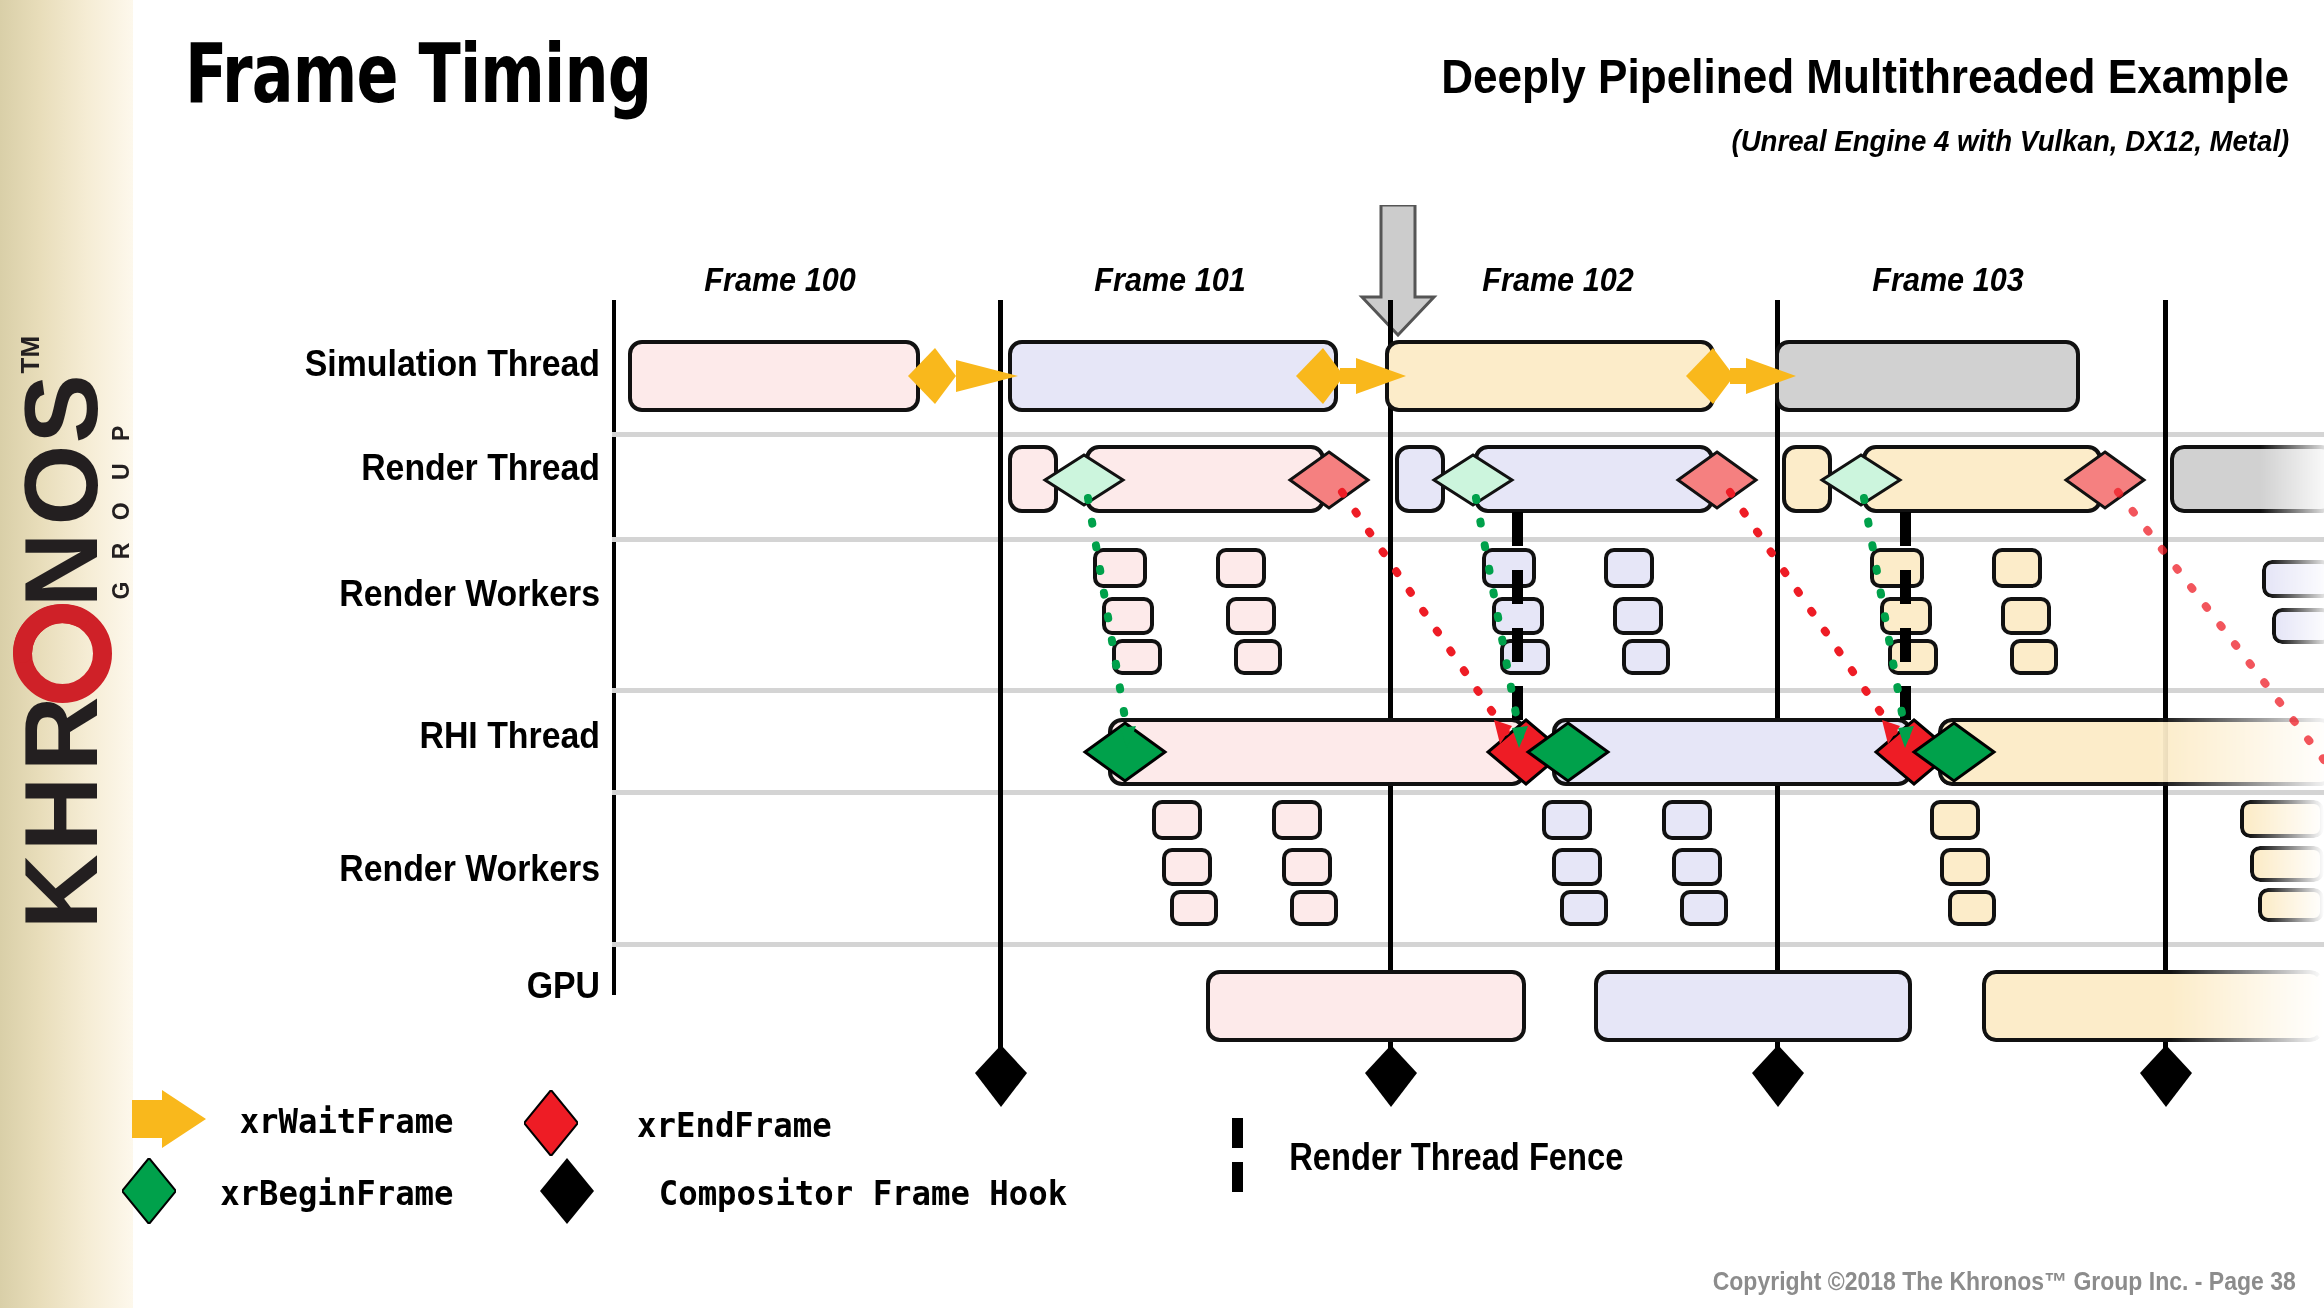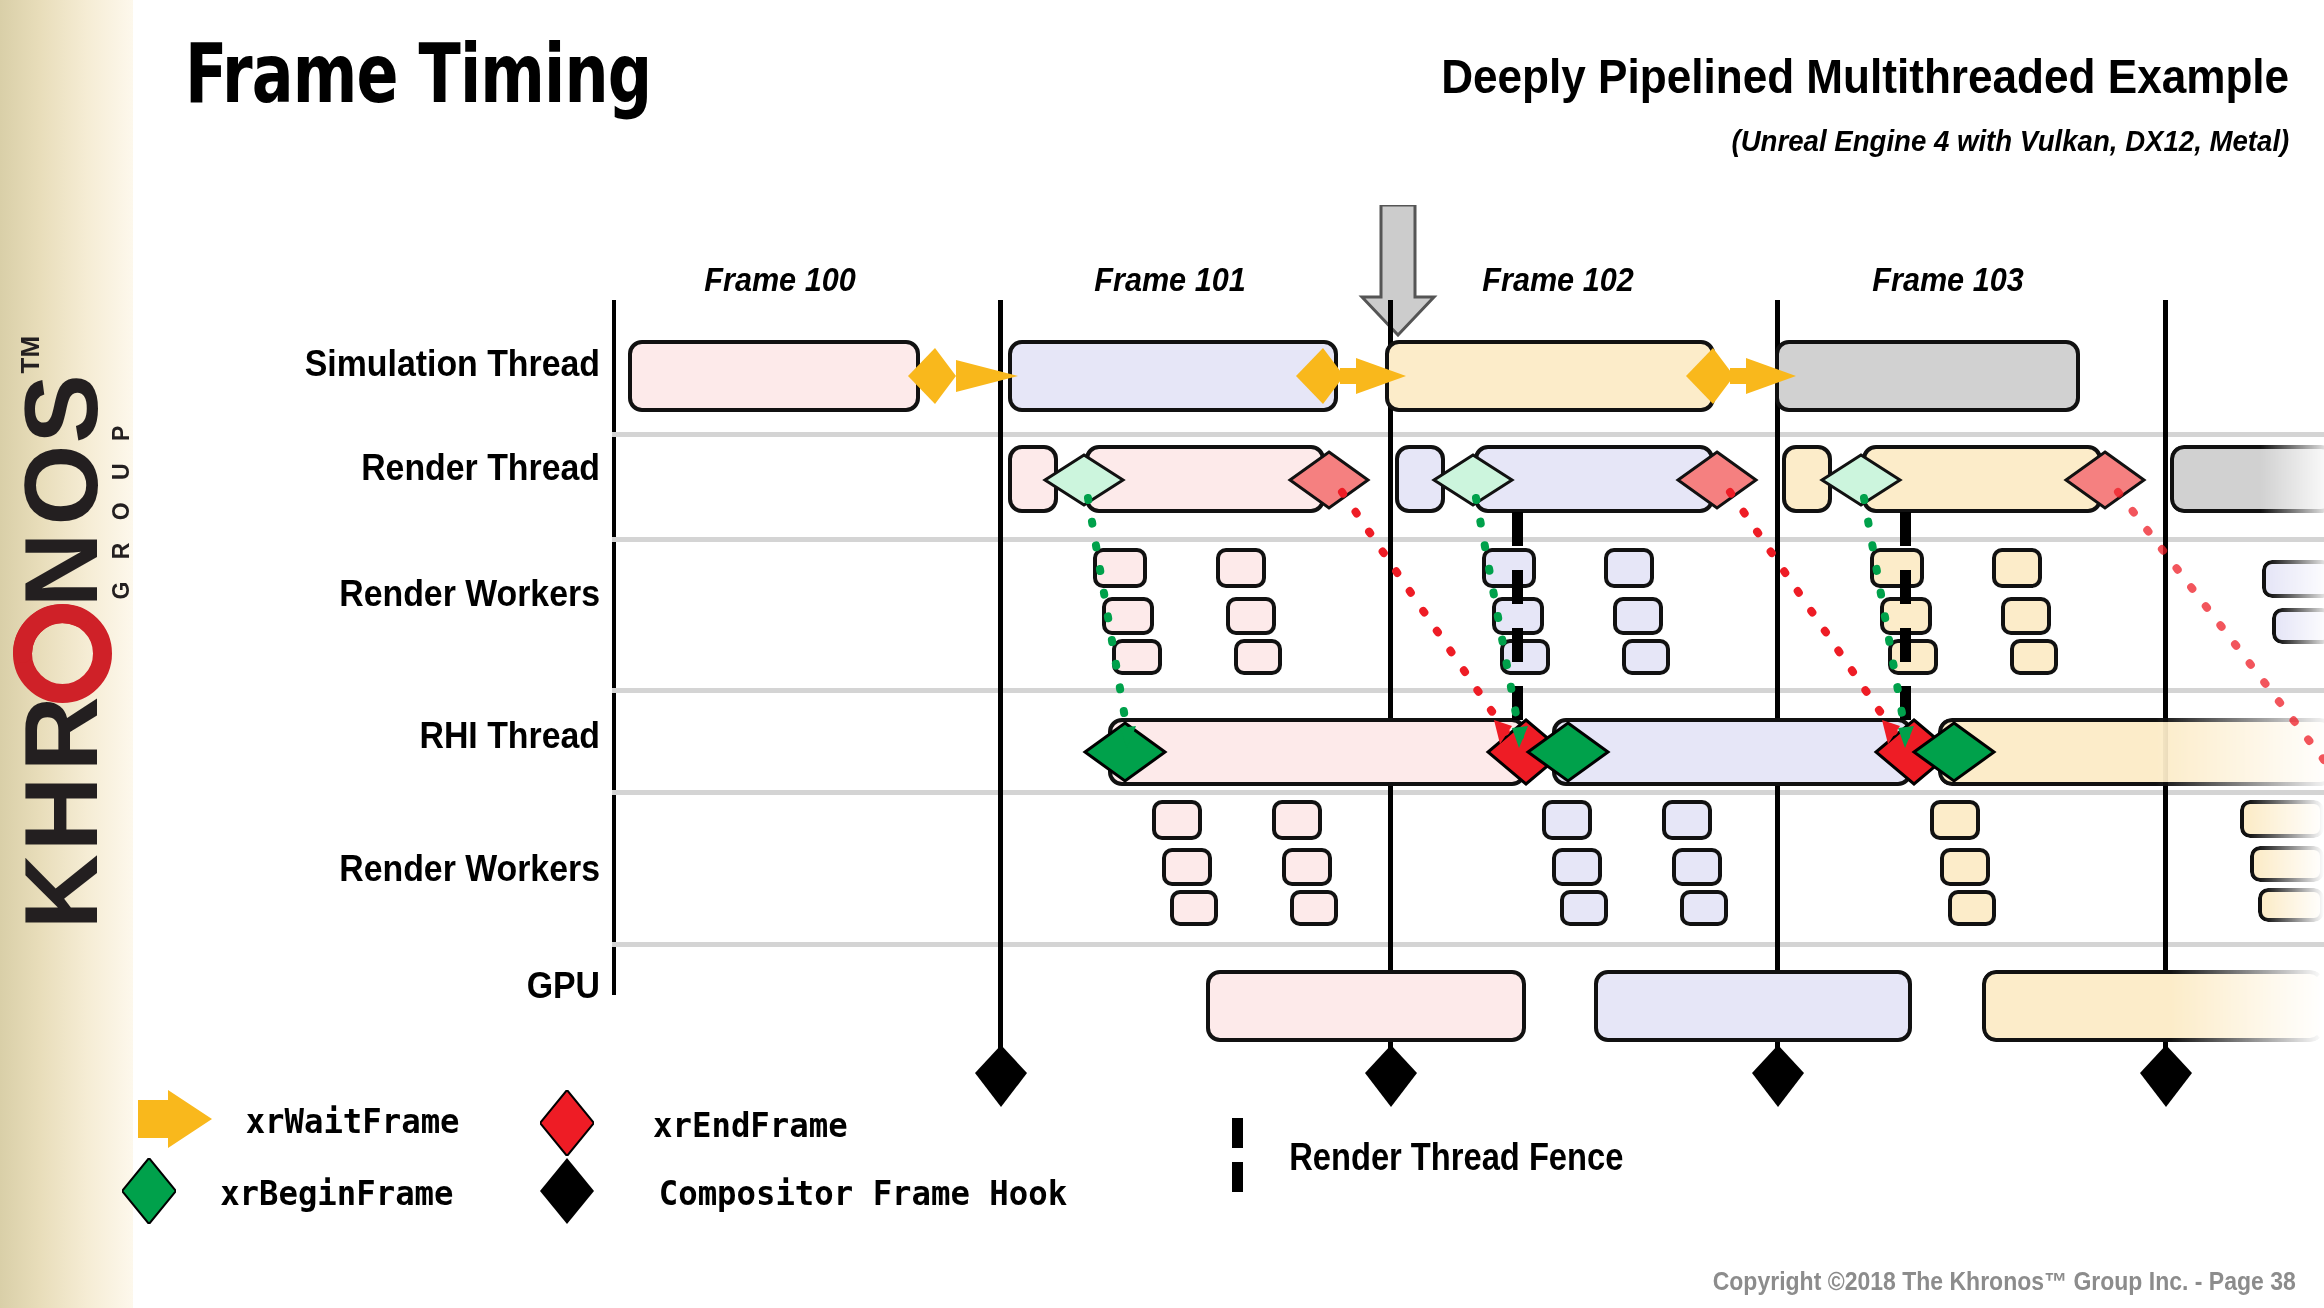--- a/index.html
+++ b/index.html
@@ -303,39 +303,39 @@
 
     <path d="M1342 492 L1506 732" stroke="#ee1c25" stroke-width="8" stroke-dasharray="2 22" stroke-linecap="round" fill="none"></path>
     <polygon points="1494,720 1512,726 1500,744" fill="#ee1c25"></polygon>
     <path d="M1730 492 L1894 732" stroke="#ee1c25" stroke-width="8" stroke-dasharray="2 22" stroke-linecap="round" fill="none"></path>
     <polygon points="1882,720 1900,726 1888,744" fill="#ee1c25"></polygon>
 
     <path d="M2118 492 L2324 760" stroke="#ee1c25" stroke-width="8" stroke-dasharray="2 22" stroke-linecap="round" fill="none" opacity="0.75"></path>
   </svg>
 </div>
 
-<div class="lg-item" style="left:138px;top:1090px;text-align:center;">
+<div class="lg-item" style="left:132px;top:1090px;text-align:center;">
   <span>
     <svg width="74" height="58">
         <polygon points="0,10 0,48 30,48 30,58 74,29 30,0 30,10" fill="#f9b81c"></polygon>
       </svg>
   </span>
   <span class="lg-text" style="margin-left:28px;">xrWaitFrame</span>
 </div>
 
 <div class="lg-item" style="left:122px;top:1158px;">
   <span>
     <svg width="54" height="66">
         <polygon points="27,0 54,33 27,66 0,33" fill="#00a14b" stroke="#000" stroke-width="2"></polygon>
       </svg>
   </span>
   <span class="lg-text" style="margin-left:38px;">xrBeginFrame</span>
 </div>
 
-<div class="lg-item" style="left:540px;top:1090px;">
+<div class="lg-item" style="left:524px;top:1090px;">
   <span>
     <svg width="54" height="66">
         <polygon points="27,0 54,33 27,66 0,33" fill="#ee1c25" stroke="#000" stroke-width="2"></polygon>
       </svg>
   </span>
   <span class="lg-text" style="margin-left:54px;">xrEndFrame</span>
 </div>
 
 <div class="lg-item" style="left:540px;top:1158px;">
   <span>

